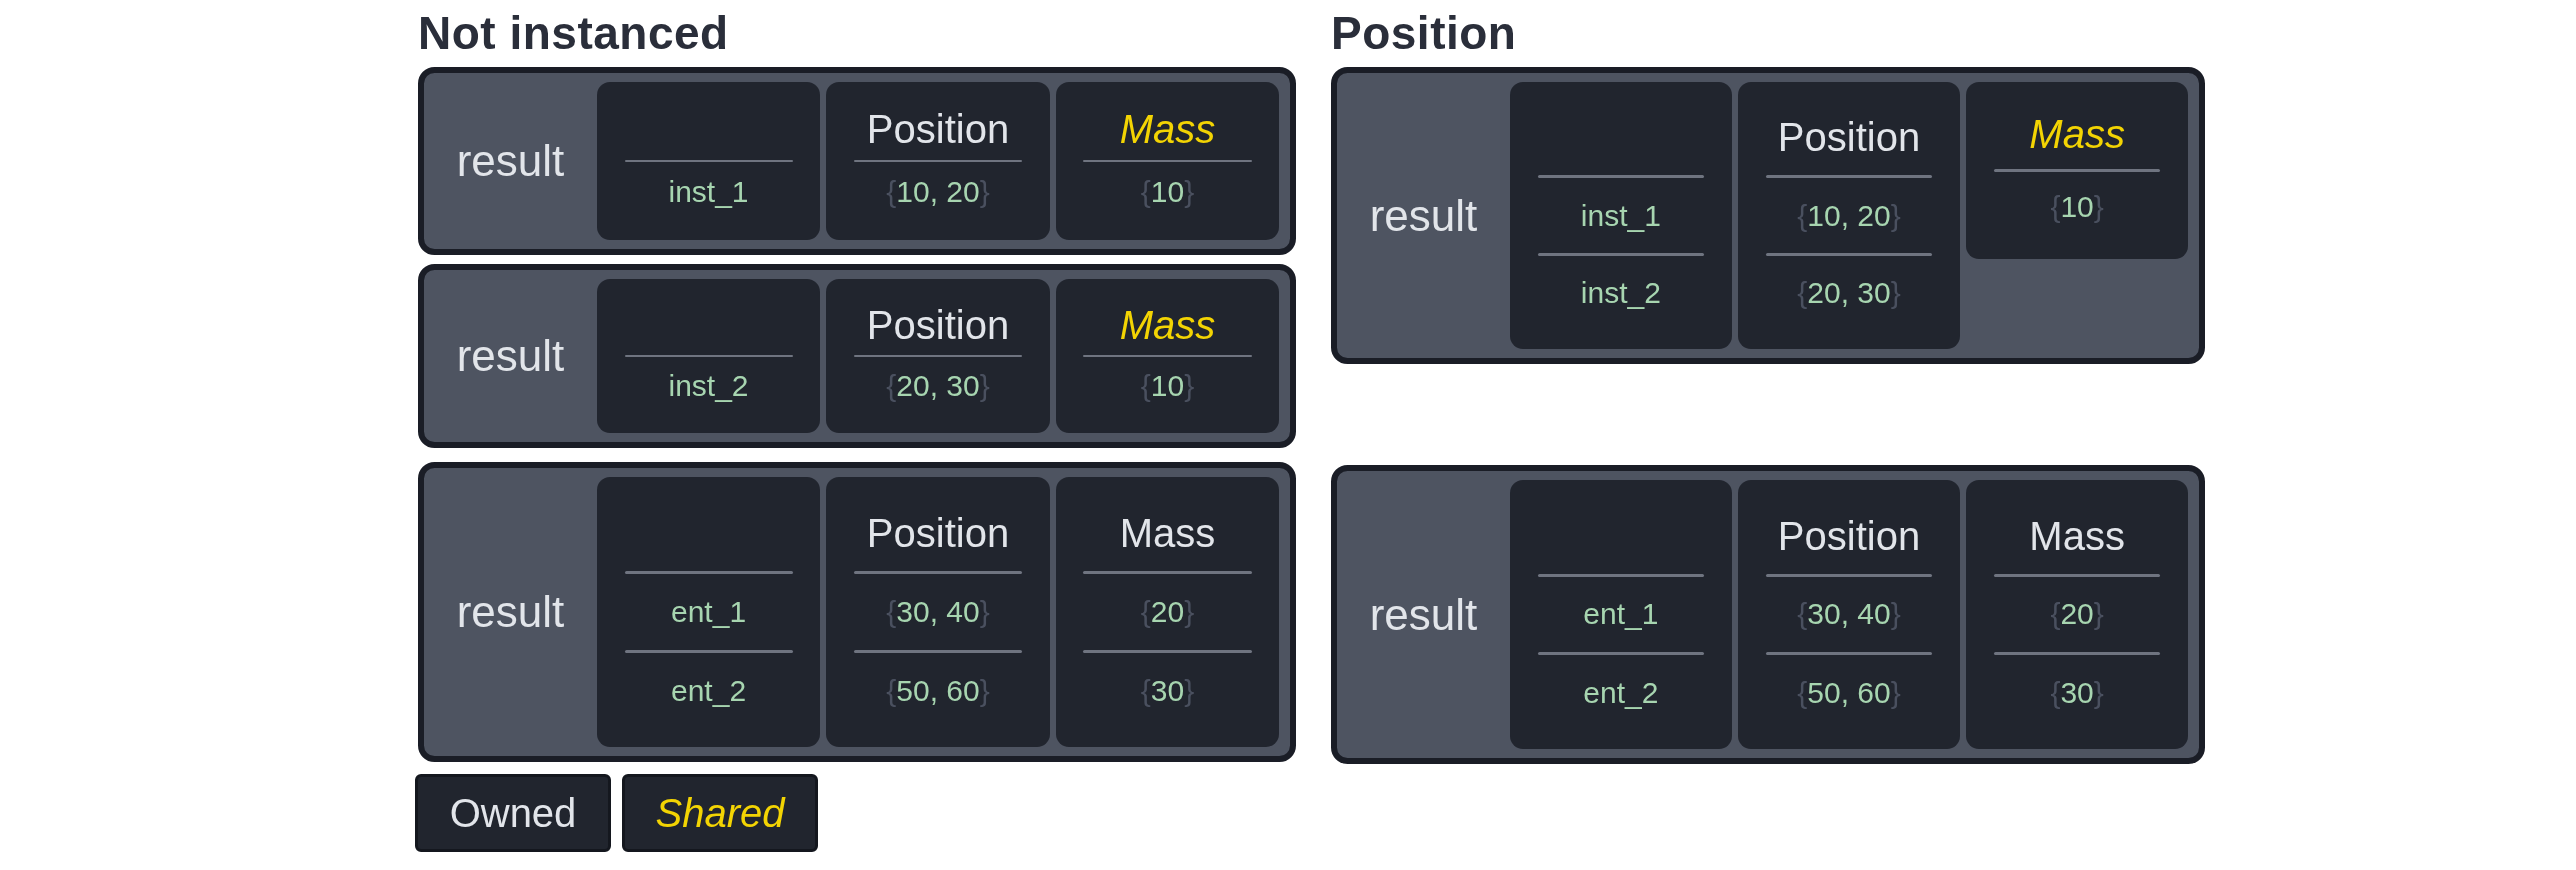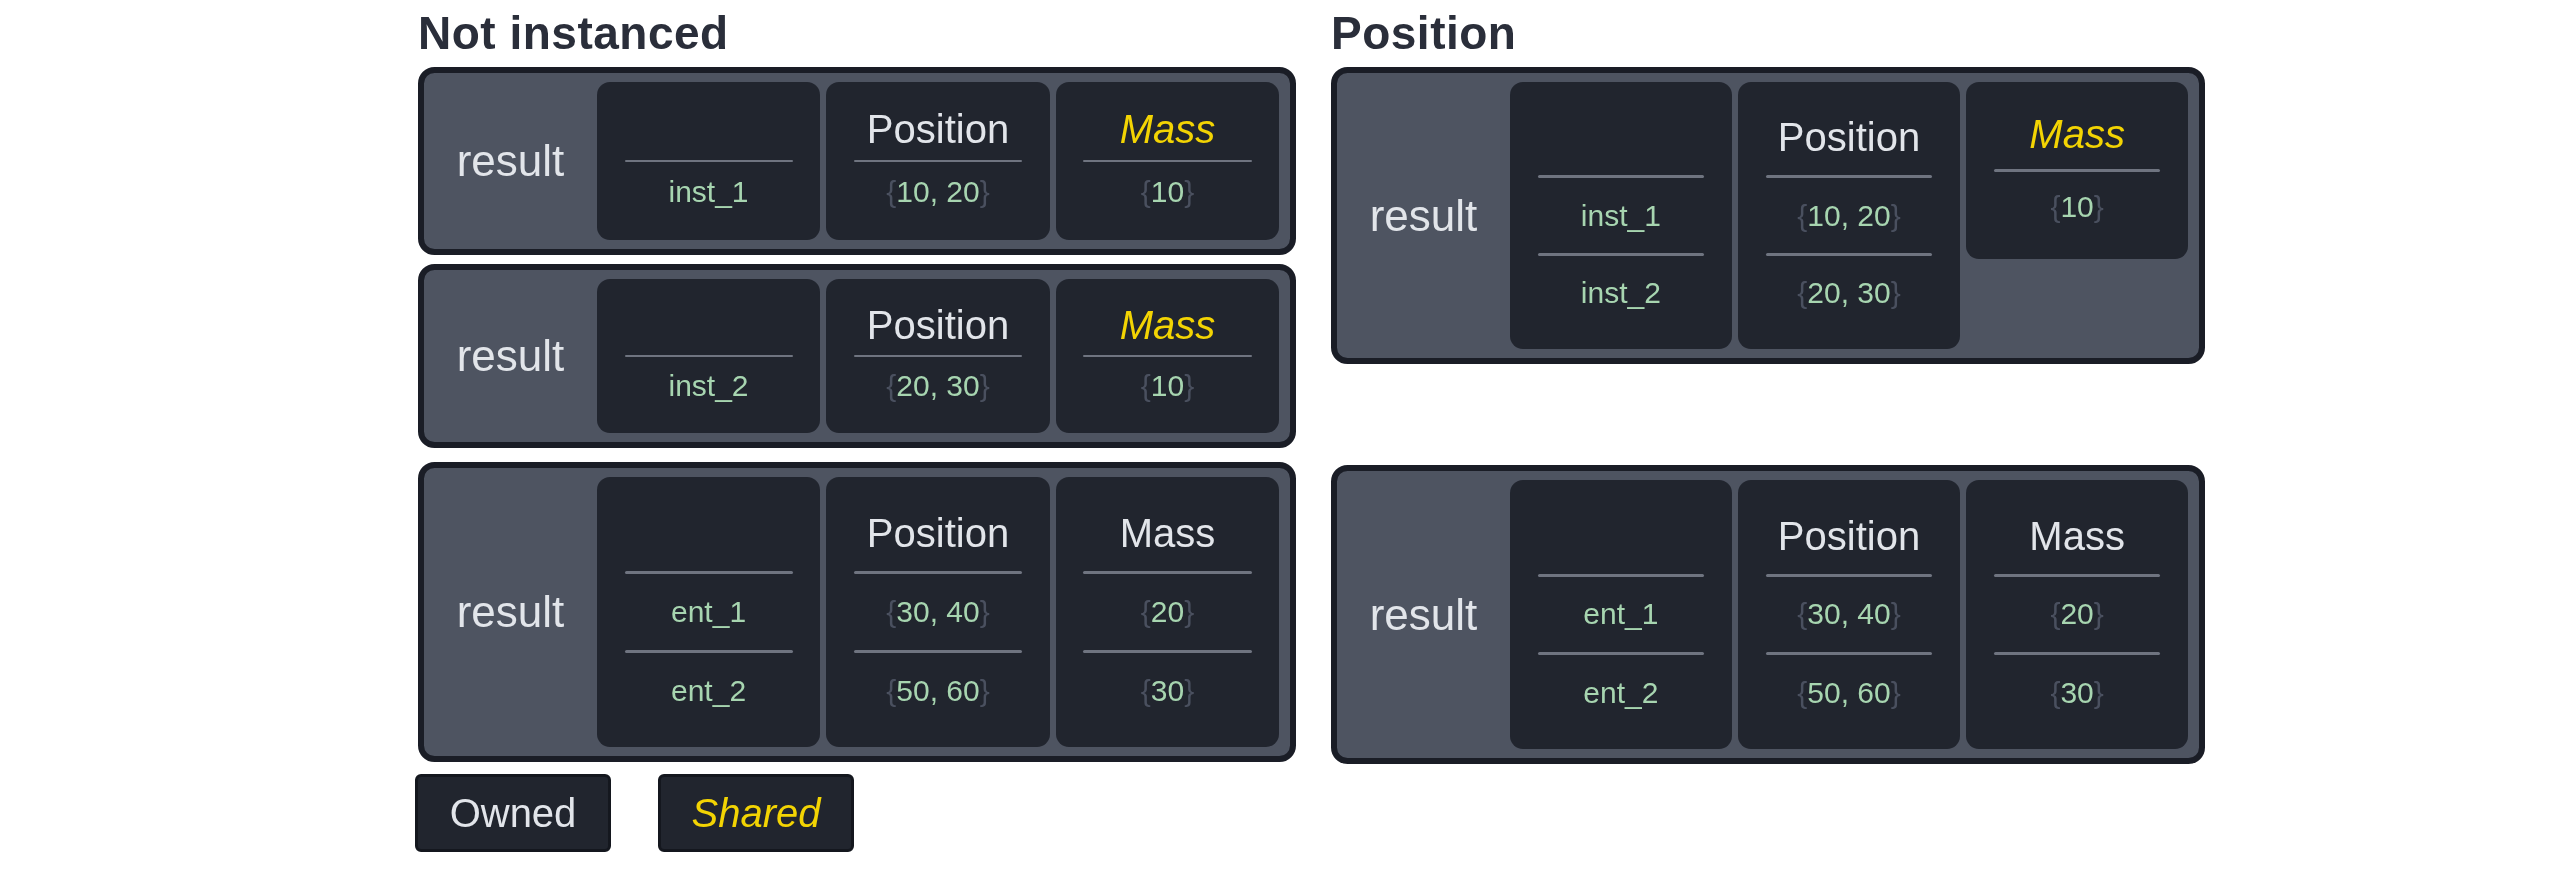--- a/index.html
+++ b/index.html
@@ -46,21 +46,21 @@
   .brace { color:#4a505f; }
   .gval  { color:#a7d5b0; }
 
   .legend-box {
     position:absolute; top:774px; width:196px; height:78px; box-sizing:border-box;
     background:#21252e; border:3.7px solid #14171e; border-radius:6px;
     display:flex; align-items:center; justify-content:center;
     font-size:40px; color:#e2e5ea;
   }
   #legend-owned  { left:415px; }
-  #legend-shared { left:658px; color:#f3d403; font-style:italic; }
+  #legend-shared { left:622px; color:#f3d403; font-style:italic; }
 </style>
 </head>
 <body>
 
 <div class="stage">
 
   <div class="title" id="title-left">Not instanced</div>
 
   <div class="title" id="title-right">Position</div>
 

